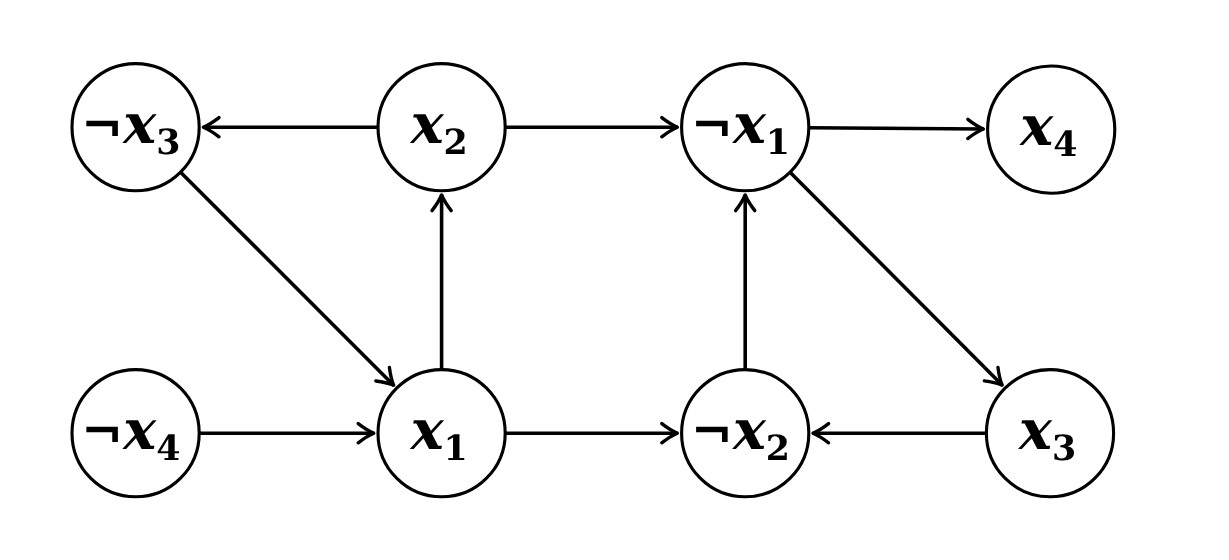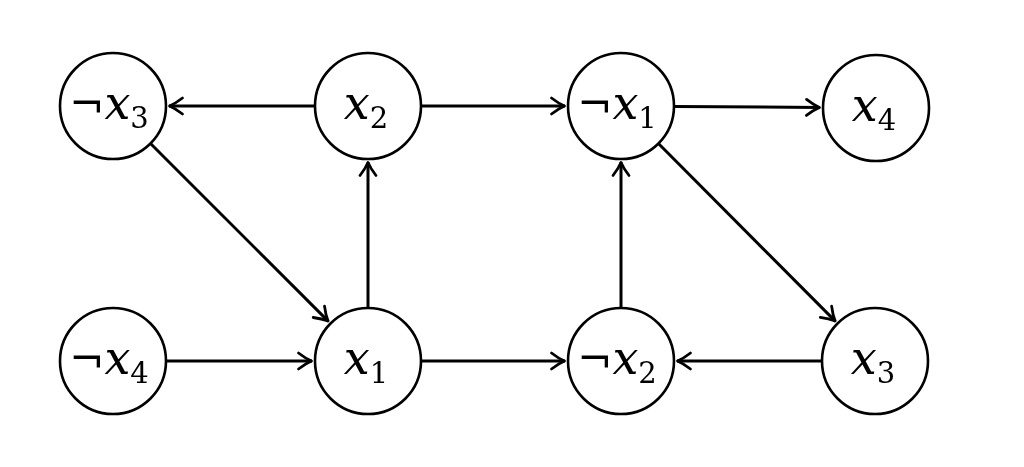--- a/index.html
+++ b/index.html
@@ -24,21 +24,21 @@
   .lbl-base {
     font-style: italic;
   }
   .lbl-neg, .lbl-sub {
     font-style: normal;
   }
 </style>
 </head>
 <body>
 
-<div class="figure-wrap" style="background: rgb(255, 255, 255);">
+<div class="figure-wrap" style="background: rgb(255, 255, 255); font-weight: bold;">
   <svg width="1024" height="467" viewBox="0 0 1024 467" xmlns="http://www.w3.org/2000/svg">
     <defs>
       <marker id="arrowV" markerUnits="userSpaceOnUse" markerWidth="40" markerHeight="40" refX="0" refY="0" orient="auto" overflow="visible">
         <path d="M -13.5 -8 C -9 -4.5, -4 -1.5, -0.5 0 C -4 1.5, -9 4.5, -13.5 8" fill="none" stroke-width="2.8" stroke-linecap="round" stroke-linejoin="round" stroke="#000000"></path>
       </marker>
     </defs>
     <g id="edges-layer">
         <line x1="315" y1="106" x2="169" y2="106" stroke="#000000" stroke-width="3" marker-end="url(#arrowV)"></line>
         <line x1="421" y1="106" x2="565" y2="106" stroke="#000000" stroke-width="3" marker-end="url(#arrowV)"></line>
         <line x1="673.9983699329516" y1="106.41567348967021" x2="820.0017223349946" y2="107.56079782223526" stroke="#000000" stroke-width="3" marker-end="url(#arrowV)"></line>

